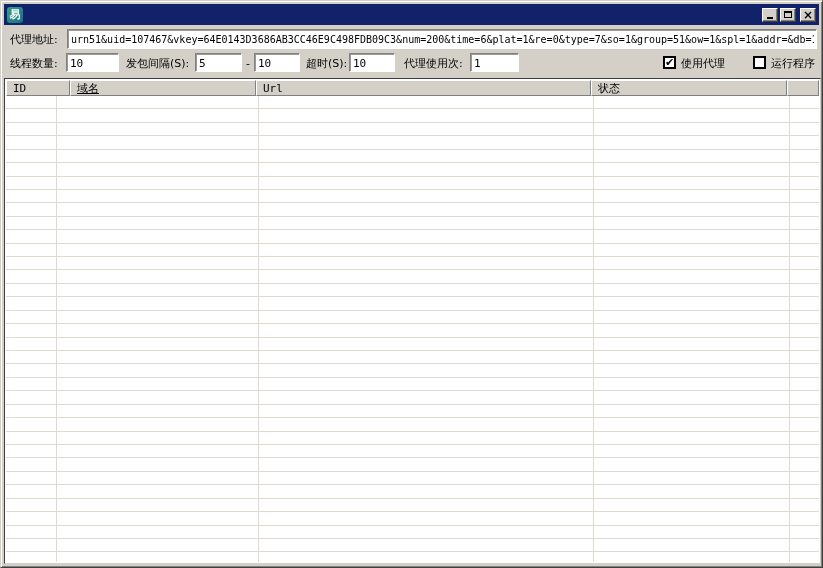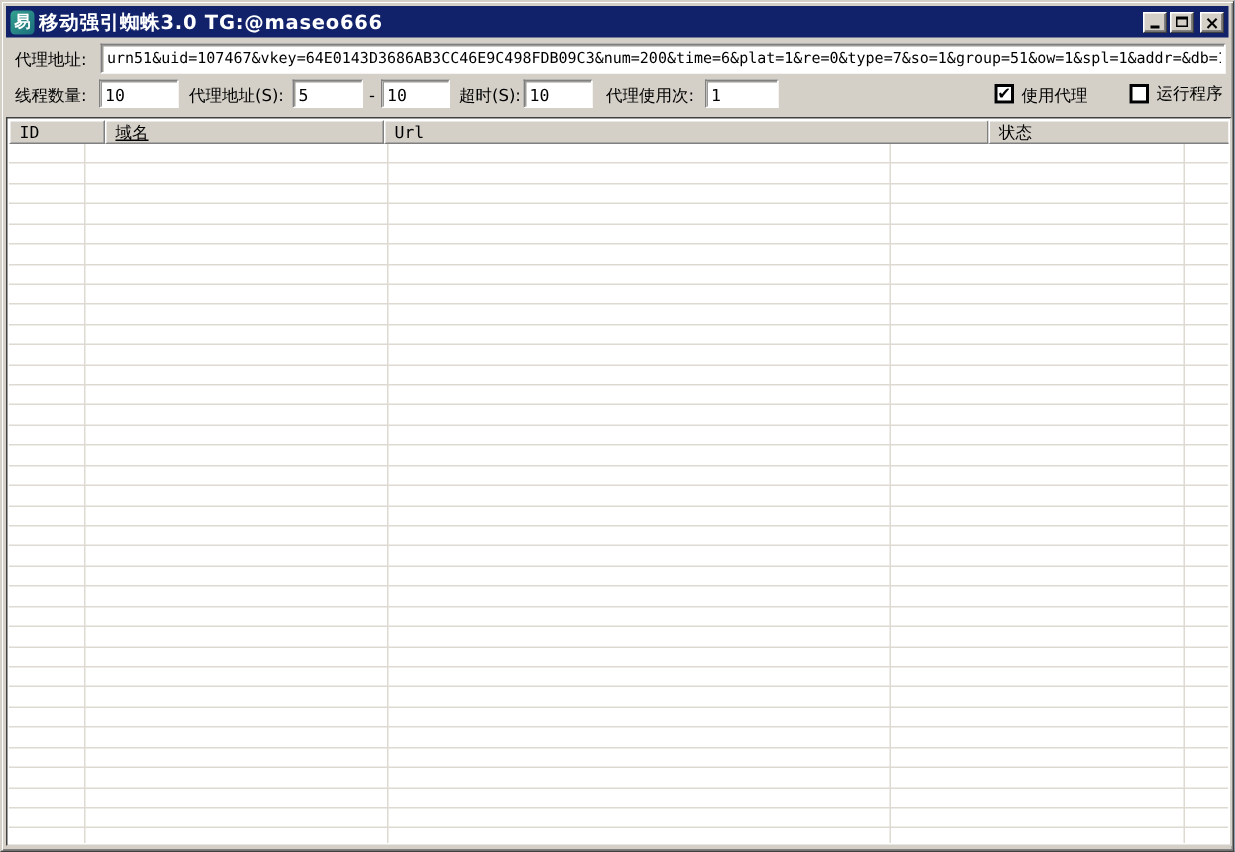--- a/index.html
+++ b/index.html
@@ -82,41 +82,40 @@
   .trow{height:13.43px;box-sizing:border-box;border-bottom:1px solid var(--grid,#DEDAD2);}
   .vline{position:absolute;top:0;bottom:0;width:1px;background:var(--grid,#DEDAD2);}
 </style>
 </head>
 <body style="--titlebar: #11226B; --face: #D4D0C8; --grid: #DEDAD2; --title_text: #FFFFFF;">
 
 <div class="window">
 
   <div class="titlebar">
     <div class="app-icon">易</div>
-    <div class="title-text">移动强引蜘蛛3.0 TG:@maseo666</div>
     <div class="tb-buttons">
       <div class="tb-btn" title="minimize">
           <span class="glyph-min"></span>
         </div>
       <div class="tb-btn" title="maximize">
           <span class="glyph-max"></span>
         </div>
       <div class="tb-btn close" title="close">
           <span>×</span>
         </div>
     </div>
   </div>
 
   <div class="lbl" style="left:9px;top:31px;">代理地址:</div>
   <input class="tfield" style="left: 66px; top: 28px; width: 750px; height: 20px;" value="urn51&amp;uid=107467&amp;vkey=64E0143D3686AB3CC46E9C498FDB09C3&amp;num=200&amp;time=6&amp;plat=1&amp;re=0&amp;type=7&amp;so=1&amp;group=51&amp;ow=1&amp;spl=1&amp;addr=&amp;db=1">
 
   <div class="lbl" style="left:9px;top:55px;">线程数量:</div>
   <input class="tfield small" style="left: 65px; top: 52px; width: 53px; height: 19px;" value="10">
 
-  <div class="lbl" style="left:125px;top:55px;">代理地址(S):</div>
+  <div class="lbl" style="left:125px;top:55px;">发包间隔(S):</div>
   <input class="tfield small" style="left: 194px; top: 52px; width: 47px; height: 19px;" value="5">
   <div class="lbl" style="left:245px;top:55px;">-</div>
   <input class="tfield small" style="left: 253px; top: 52px; width: 46px; height: 19px;" value="10">
 
   <div class="lbl" style="left:305px;top:55px;">超时(S):</div>
   <input class="tfield small" style="left: 348px; top: 52px; width: 46px; height: 19px;" value="10">
 
   <div class="lbl" style="left:403px;top:55px;">代理使用次:</div>
   <input class="tfield small" style="left: 469px; top: 52px; width: 49px; height: 19px;" value="1">
 
@@ -124,21 +123,21 @@
   <div class="lbl" style="left:680px;top:55px;">使用代理</div>
 
   <div class="checkbox" style="left:752px;top:55px;"></div>
   <div class="lbl" style="left:770px;top:55px;font-family:Liberation Serif, serif;">运行程序</div>
 
   <div class="table">
     <div class="table-inner">
       <div class="thead" id="thead">
           <div class="th" style="width: 64px;">ID</div>
           <div class="th" style="width: 186px; text-decoration: underline;">域名</div>
-          <div class="th" style="width: 403px;">Url</div>
+          <div class="th" style="width: 335px;">Url</div>
           <div class="th" style="width: 196px;">状态</div>
           <div class="th" style="width: 32px;"></div>
         </div>
       <div class="tbody" id="tbody">
           <div class="trow"></div>
           <div class="trow"></div>
           <div class="trow"></div>
           <div class="trow"></div>
           <div class="trow"></div>
           <div class="trow"></div>

